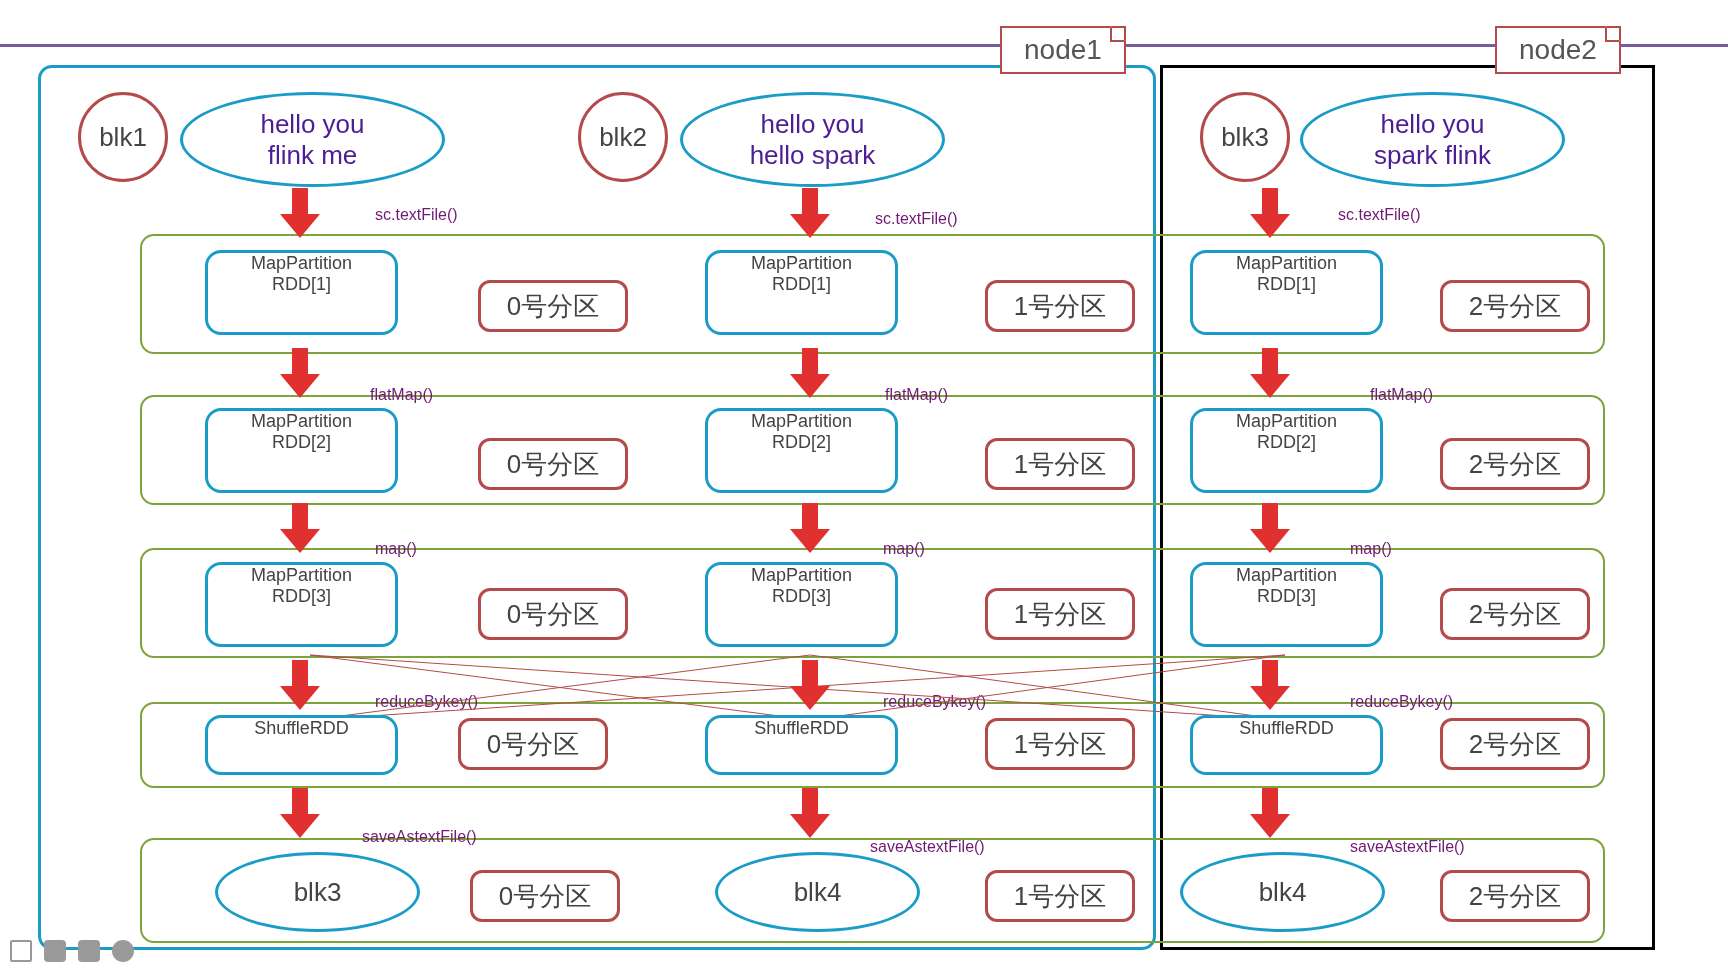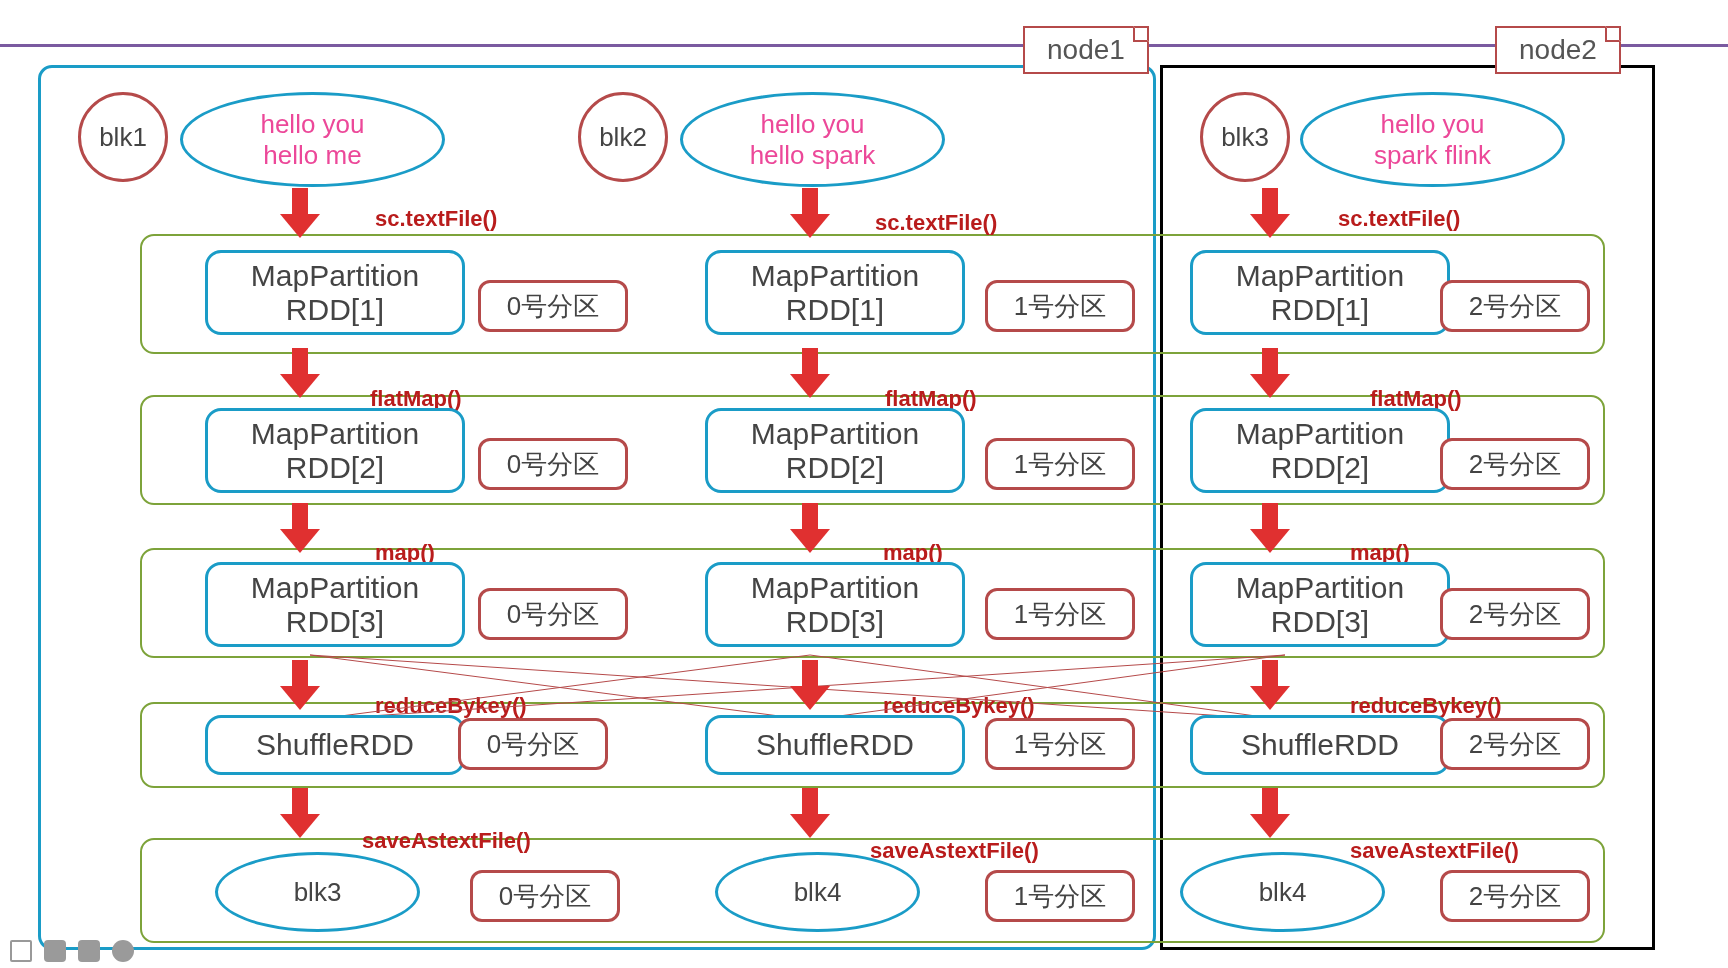--- a/index.html
+++ b/index.html
@@ -80,34 +80,34 @@
     position: absolute;
     width: 265px;
     height: 95px;
     border: 3px solid #1a9cc7;
     border-radius: 50%;
     display: flex;
     flex-direction: column;
     align-items: center;
     justify-content: center;
     font-size: 26px;
-    color: #ec4899;
+    color: #4c1d95;
     background: #fff;
   }
   .rdd-box {
     position: absolute;
-    width: 260px;
+    width: 193px;
     height: 85px;
     border: 3px solid #1a9cc7;
     border-radius: 16px;
     display: flex;
     flex-direction: column;
     align-items: center;
-    justify-content: center;
-    font-size: 30px;
+    justify-content: flex-start;
+    font-size: 18px;
     color: #444;
     background: #fff;
   }
   .shuffle-box {
     height: 60px;
   }
   .partition-box {
     position: absolute;
     width: 150px;
     height: 52px;
@@ -115,23 +115,23 @@
     border-radius: 12px;
     display: flex;
     align-items: center;
     justify-content: center;
     font-size: 26px;
     color: #444;
     background: #fff;
   }
   .op-label {
     position: absolute;
-    font-size: 22px;
-    font-weight: bold;
-    color: #b91c1c;
+    font-size: 16px;
+    font-weight: normal;
+    color: #701a75;
   }
   .arrow {
     position: absolute;
     width: 40px;
     height: 50px;
   }
   .arrow .shaft {
     position: absolute;
     left: 12px;
     top: 0;
@@ -181,39 +181,39 @@
     height: 22px;
     background: #9a9a9a;
     border-radius: 4px;
   }
 </style>
 </head>
 <body>
 
 <div class="purple-bar"></div>
 
-<div class="node-label" style="top:26px; left:1023px;">node1</div>
+<div class="node-label" style="top:26px; left:1000px;">node1</div>
 <div class="node-label" style="top:26px; left:1495px;">node2</div>
 
 <div class="node1-box"></div>
 <div class="node2-box"></div>
 
 <div class="stage-box" style="top:234px; height:120px;"></div>
 <div class="stage-box" style="top:395px; height:110px;"></div>
 <div class="stage-box" style="top:548px; height:110px;"></div>
 <div class="stage-box" style="top:702px; height:86px;"></div>
 <div class="stage-box" style="top:838px; height:105px;"></div>
 
 <div class="blk-circle" style="top:92px; left:78px;">blk1</div>
 <div class="blk-circle" style="top:92px; left:578px;text-align:center;">blk2</div>
 <div class="blk-circle" style="top:92px; left:1200px;">blk3</div>
 
 <div class="data-ellipse" style="top:92px; left:180px;">
   <span>hello you</span>
-  <span>hello me</span>
+  <span>flink me</span>
 </div>
 <div class="data-ellipse" style="top:92px; left:680px;">
   <span>hello you</span>
   <span>hello spark</span>
 </div>
 <div class="data-ellipse" style="top:92px; left:1300px;">
   <span>hello you</span>
   <span>spark flink</span>
 </div>
 

